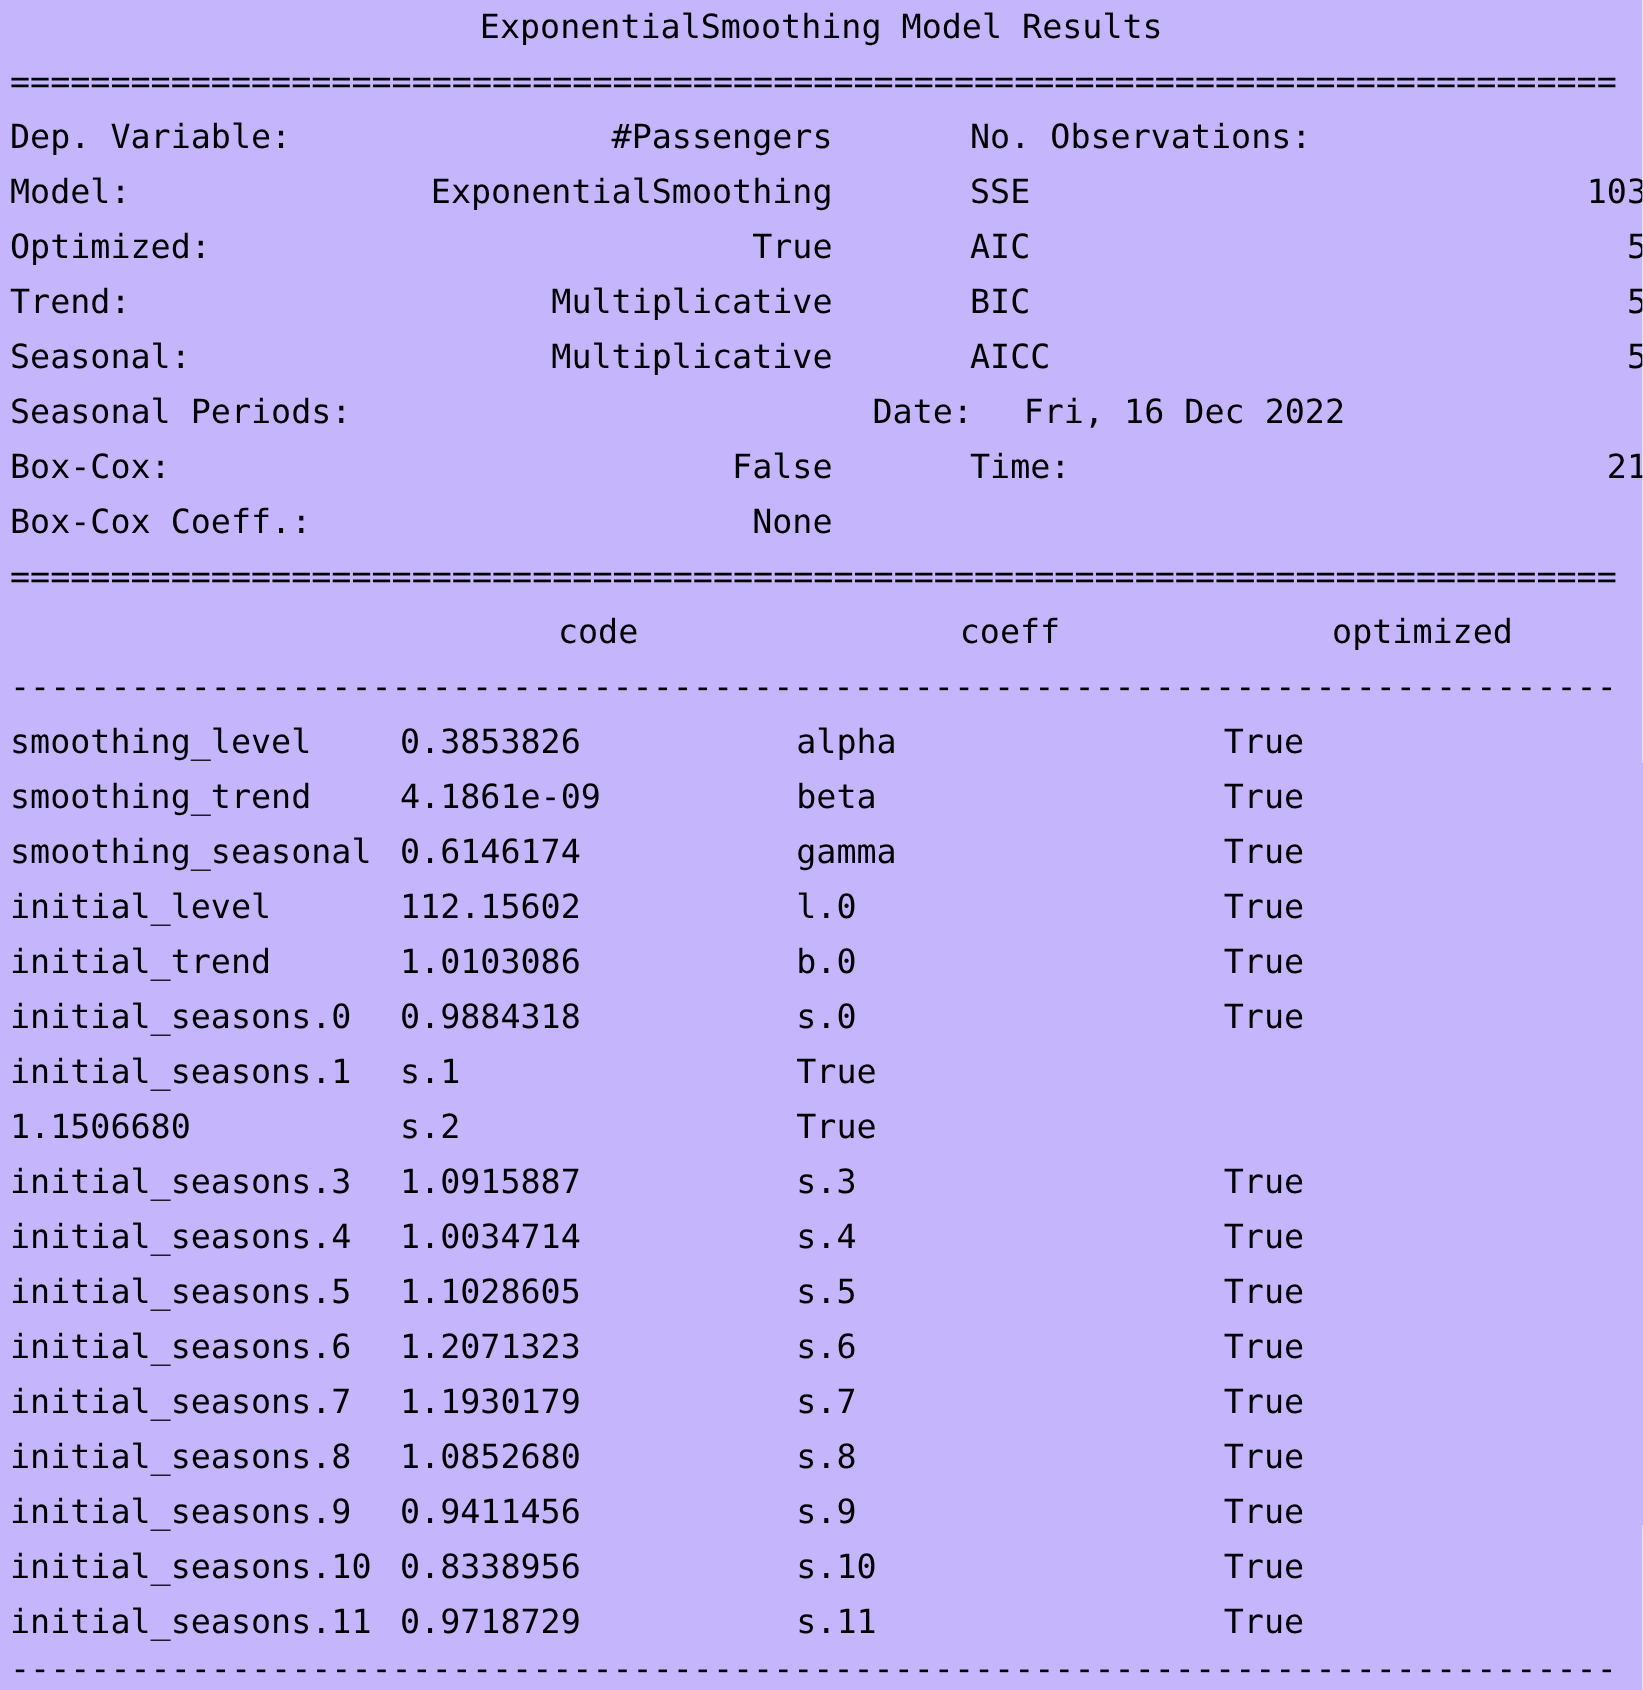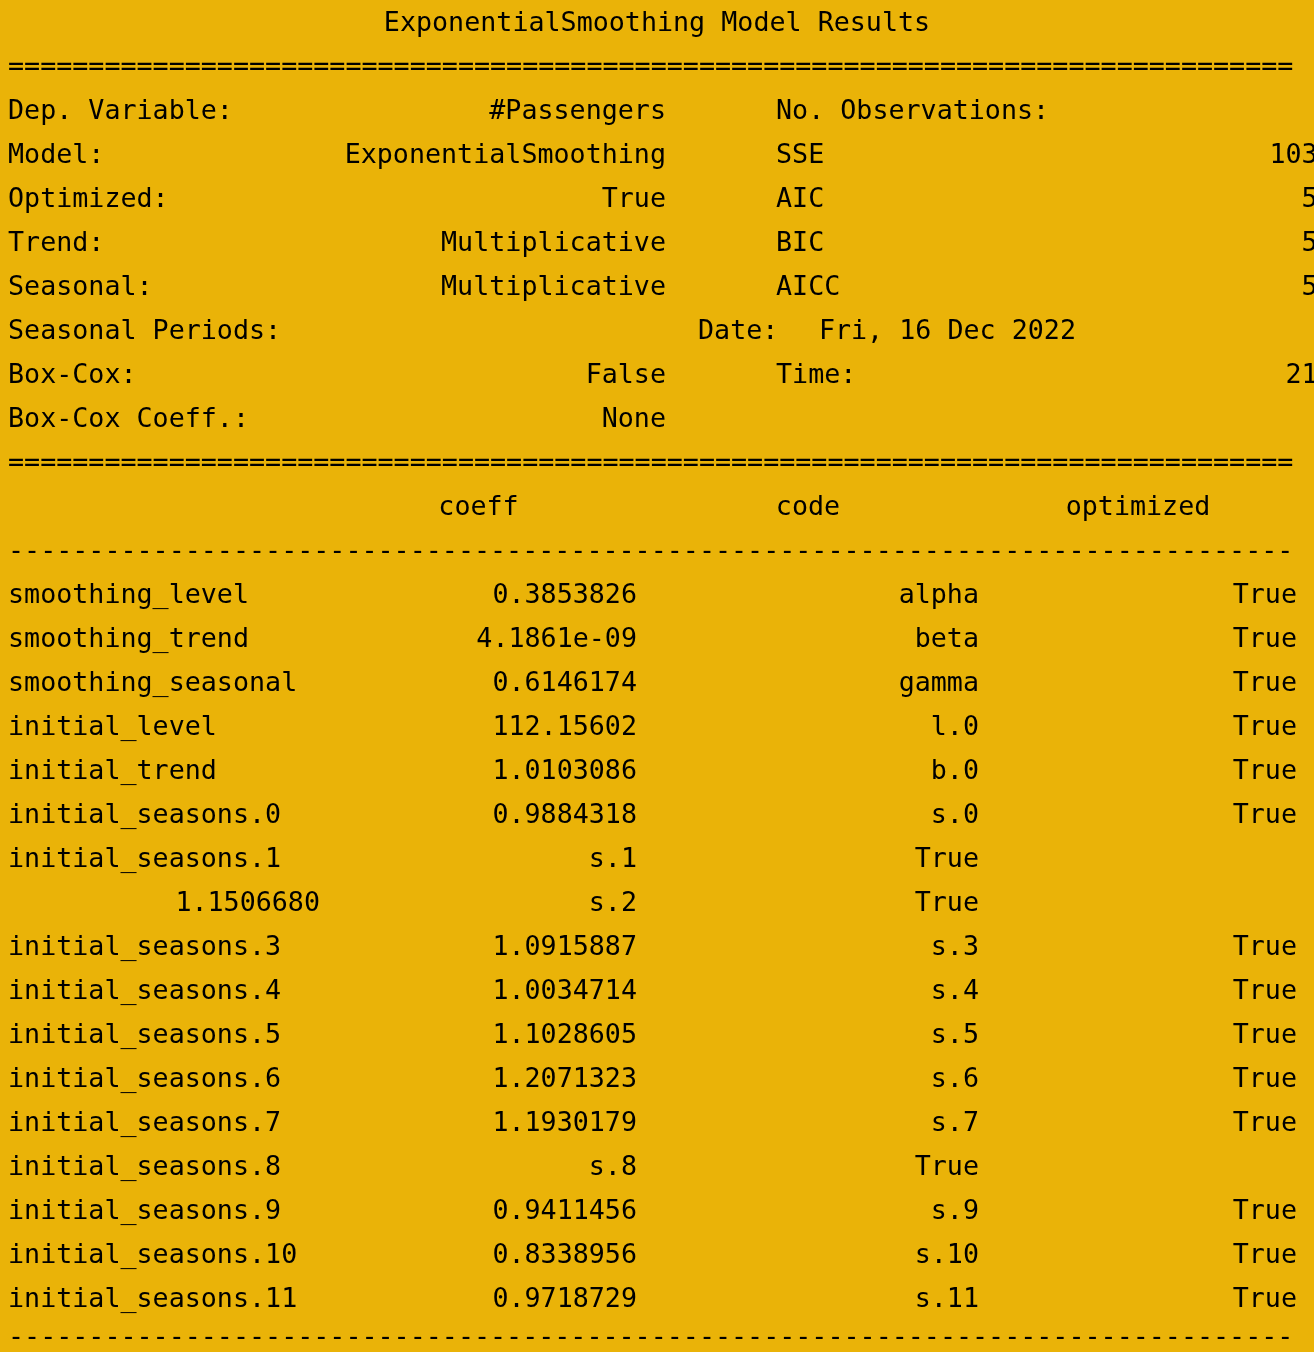--- a/index.html
+++ b/index.html
@@ -1,21 +1,21 @@
 <!DOCTYPE html>
 <html><head>
 <meta charset="utf-8">
 <style>
   * { margin: 0; padding: 0; box-sizing: border-box; }
   html, body { background: #ffffff; }
   .sheet {
     position: relative;
     width: 1314px;
     height: 1352px;
-    background: #eab308;
+    background: #c4b5fd;
     color: #000000;
     font-family: "DejaVu Sans Mono", "Liberation Mono", monospace;
     font-size: 26.7px;
     overflow: hidden;
   }
   .line { line-height: 44px; white-space: pre; overflow: hidden; }
   .title-line { width: 1314px; text-align: center; }
   .sep { padding-left: 8px; width: 1314px; }
   .sep-last { line-height: 32px; }
   .info-row {
@@ -27,21 +27,21 @@
     gap: 32px;
   }
   .info-row .lv, .info-row .rv { text-align: right; }
   .pgrid {
     display: grid;
     grid-template-columns: 312px 317px 342px 318px;
     padding-left: 8px;
     line-height: 44px;
     white-space: pre;
   }
-  .pgrid .val { text-align: right; }
+  .pgrid .val { text-align: left; }
   .pgrid .hdr { text-align: center; }
 </style>
 </head>
 <body>
 
 <div class="sheet">
 
   <div class="line title-line">ExponentialSmoothing Model Results</div>
 
   <div class="line sep">================================================================================</div>
@@ -54,42 +54,42 @@
       <div class="info-row"><div class="ll">Seasonal:</div><div class="lv">Multiplicative</div><div class="gap"></div><div class="rl">AICC</div><div class="rv">559.878</div></div>
       <div class="info-row"><div class="ll">Seasonal Periods:</div><div class="gap"></div><div class="rl">Date:</div><div class="rv">Fri, 16 Dec 2022</div></div>
       <div class="info-row"><div class="ll">Box-Cox:</div><div class="lv">False</div><div class="gap"></div><div class="rl">Time:</div><div class="rv">21:58:01</div></div>
       <div class="info-row"><div class="ll">Box-Cox Coeff.:</div><div class="lv">None</div><div class="gap"></div><div class="rl"></div><div class="rv"></div></div>
     </div>
 
   <div class="line sep">================================================================================</div>
 
   <div class="pgrid">
     <div class="hdr"></div>
+    <div class="hdr">code</div>
     <div class="hdr">coeff</div>
-    <div class="hdr">code</div>
     <div class="hdr">optimized</div>
   </div>
 
   <div class="line sep">--------------------------------------------------------------------------------</div>
 
   <div id="param-rows">
       <div class="pgrid"><div class="pname">smoothing_level</div><div class="val">0.3853826</div><div class="val">alpha</div><div class="val">True</div></div>
       <div class="pgrid"><div class="pname">smoothing_trend</div><div class="val">4.1861e-09</div><div class="val">beta</div><div class="val">True</div></div>
       <div class="pgrid"><div class="pname">smoothing_seasonal</div><div class="val">0.6146174</div><div class="val">gamma</div><div class="val">True</div></div>
       <div class="pgrid"><div class="pname">initial_level</div><div class="val">112.15602</div><div class="val">l.0</div><div class="val">True</div></div>
       <div class="pgrid"><div class="pname">initial_trend</div><div class="val">1.0103086</div><div class="val">b.0</div><div class="val">True</div></div>
       <div class="pgrid"><div class="pname">initial_seasons.0</div><div class="val">0.9884318</div><div class="val">s.0</div><div class="val">True</div></div>
       <div class="pgrid"><div class="pname">initial_seasons.1</div><div class="val">s.1</div><div class="val">True</div></div>
       <div class="pgrid"><div class="val">1.1506680</div><div class="val">s.2</div><div class="val">True</div></div>
       <div class="pgrid"><div class="pname">initial_seasons.3</div><div class="val">1.0915887</div><div class="val">s.3</div><div class="val">True</div></div>
       <div class="pgrid"><div class="pname">initial_seasons.4</div><div class="val">1.0034714</div><div class="val">s.4</div><div class="val">True</div></div>
       <div class="pgrid"><div class="pname">initial_seasons.5</div><div class="val">1.1028605</div><div class="val">s.5</div><div class="val">True</div></div>
       <div class="pgrid"><div class="pname">initial_seasons.6</div><div class="val">1.2071323</div><div class="val">s.6</div><div class="val">True</div></div>
       <div class="pgrid"><div class="pname">initial_seasons.7</div><div class="val">1.1930179</div><div class="val">s.7</div><div class="val">True</div></div>
-      <div class="pgrid"><div class="pname">initial_seasons.8</div><div class="val">s.8</div><div class="val">True</div></div>
+      <div class="pgrid"><div class="pname">initial_seasons.8</div><div class="val">1.0852680</div><div class="val">s.8</div><div class="val">True</div></div>
       <div class="pgrid"><div class="pname">initial_seasons.9</div><div class="val">0.9411456</div><div class="val">s.9</div><div class="val">True</div></div>
       <div class="pgrid"><div class="pname">initial_seasons.10</div><div class="val">0.8338956</div><div class="val">s.10</div><div class="val">True</div></div>
       <div class="pgrid"><div class="pname">initial_seasons.11</div><div class="val">0.9718729</div><div class="val">s.11</div><div class="val">True</div></div>
     </div>
 
   <div class="line sep sep-last">--------------------------------------------------------------------------------</div>
 
 </div>
 
 </body></html>

